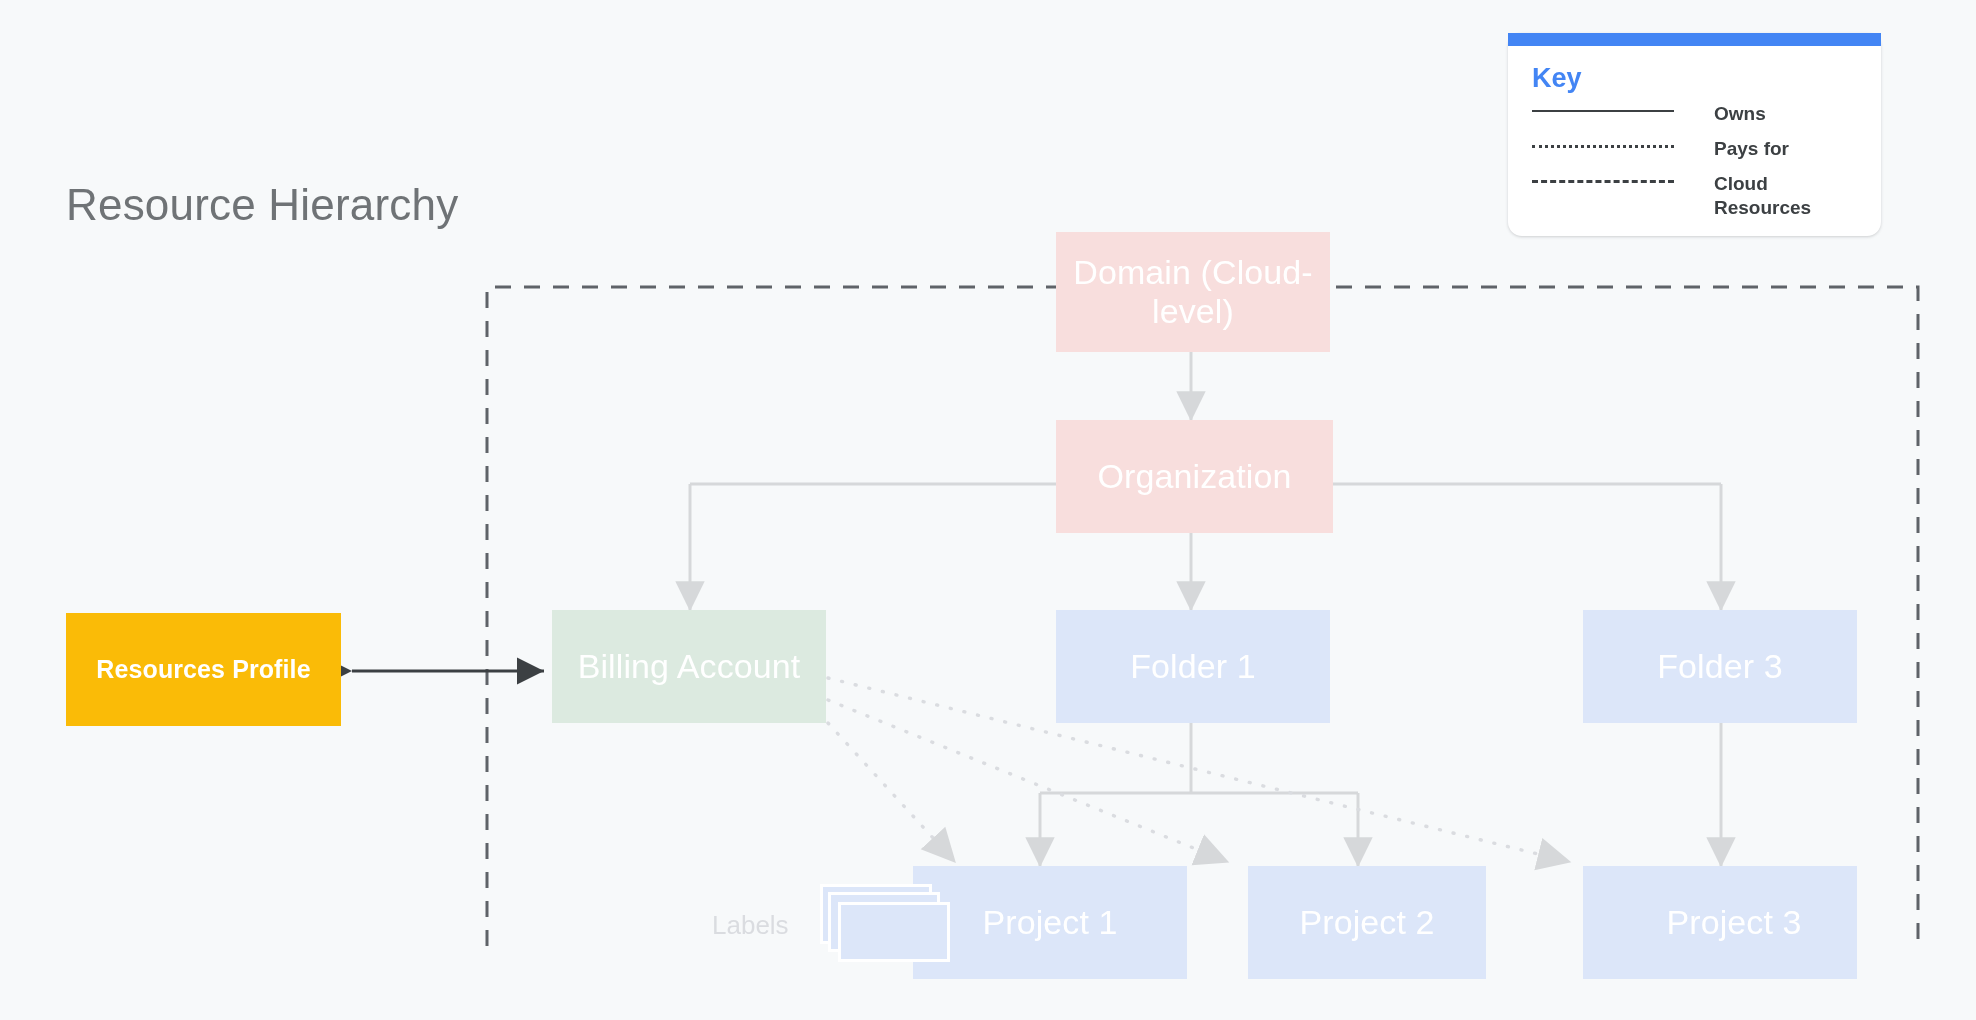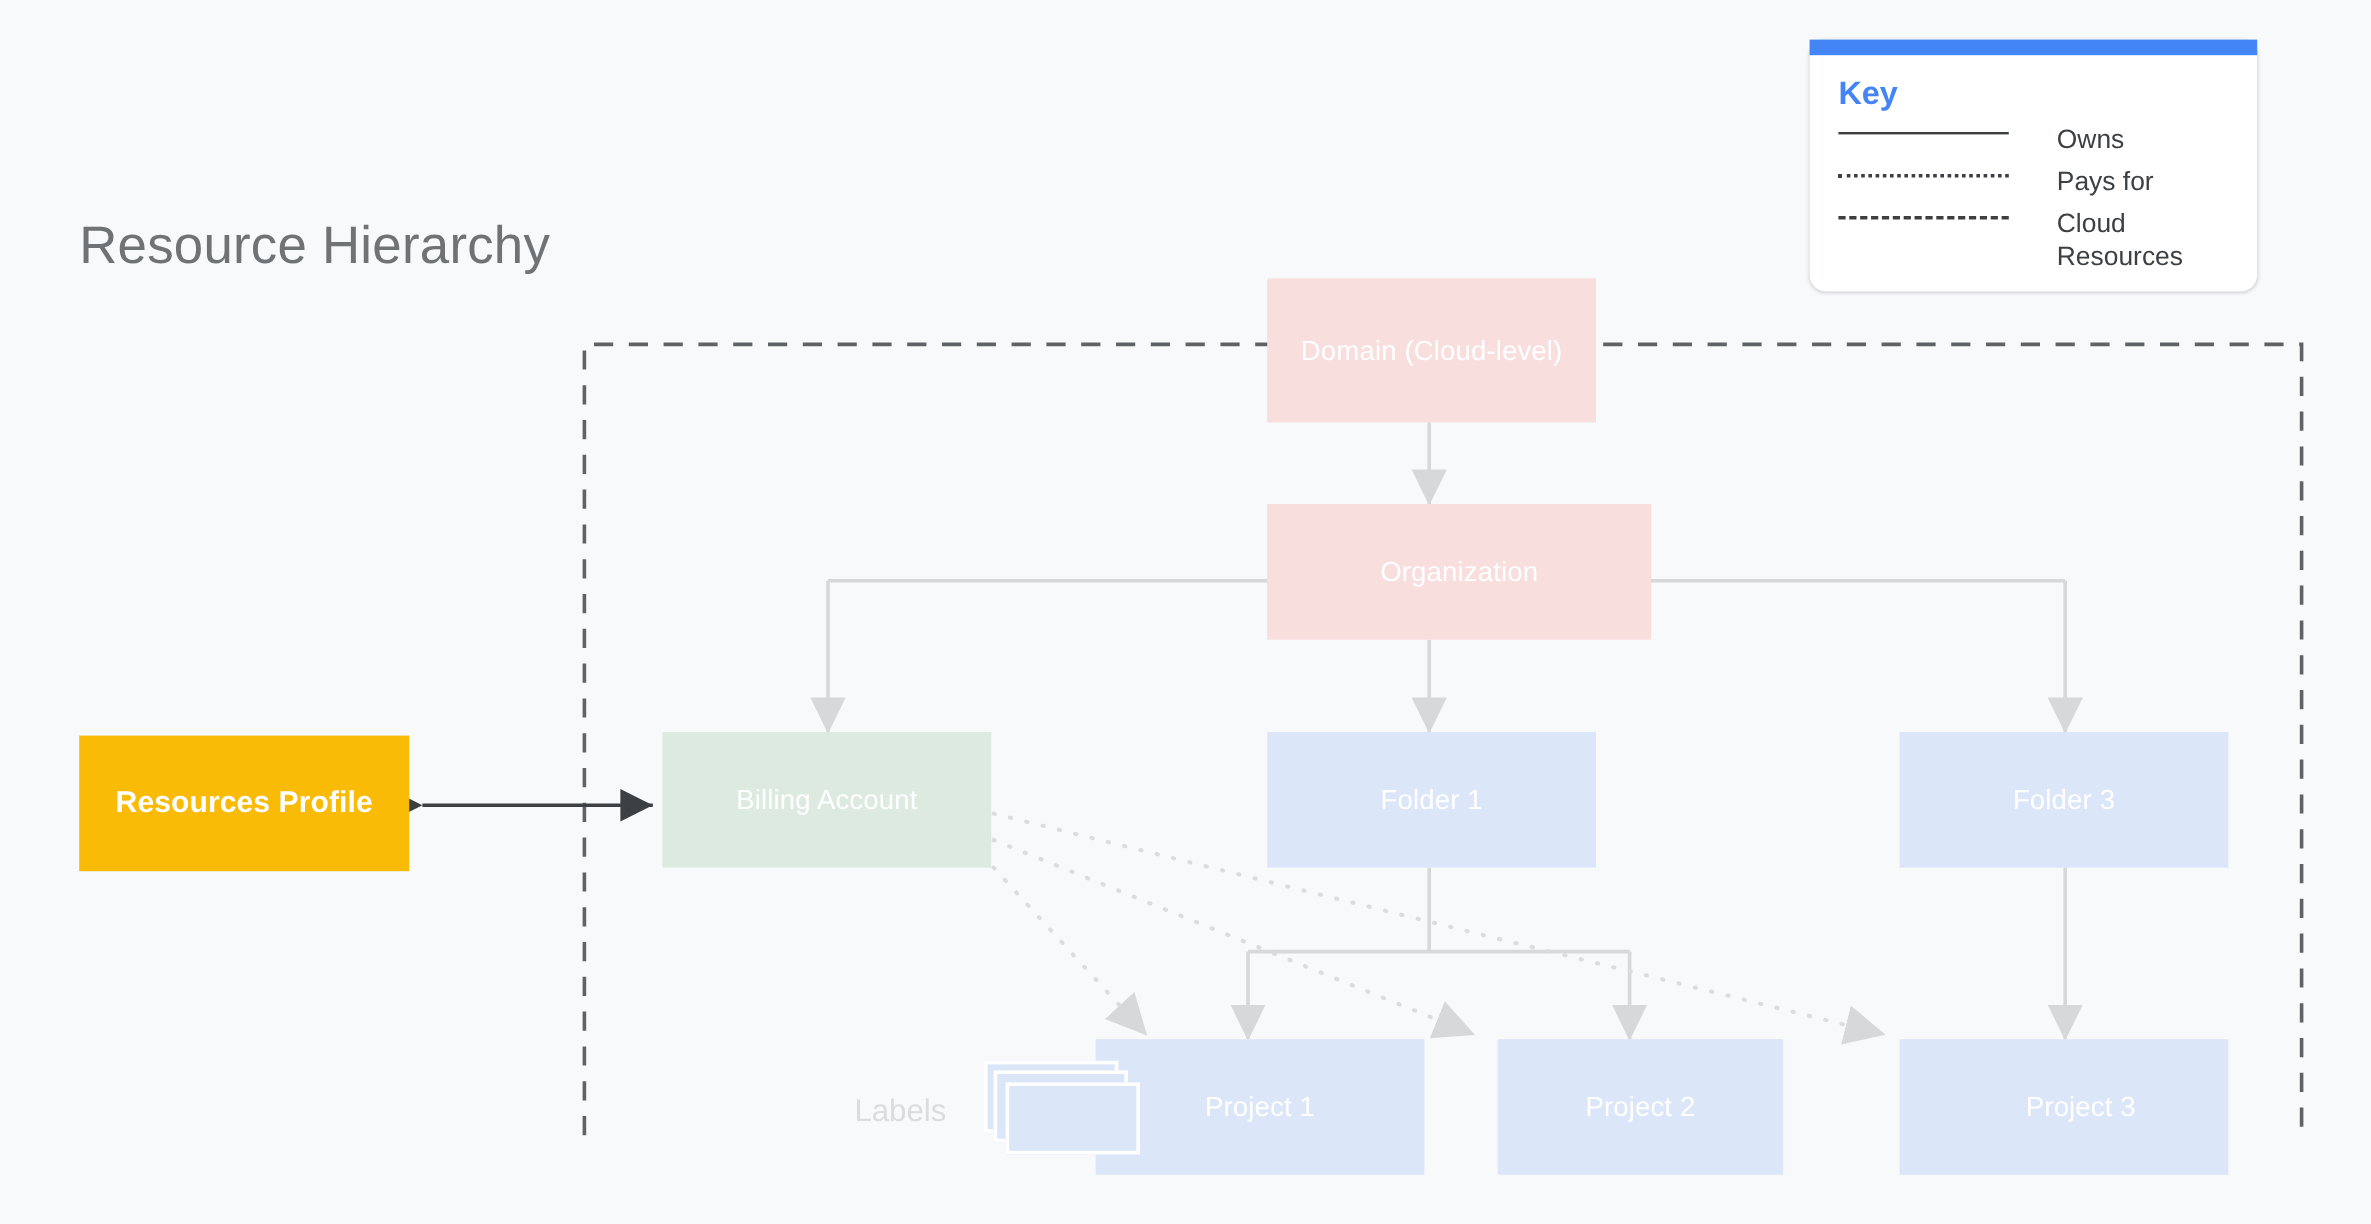--- a/index.html
+++ b/index.html
@@ -69,22 +69,22 @@
   .key-line {
     height: 0;
     border-top-width: 2.5px;
     border-top-color: #3C4043;
     width: 142px;
   }
   .key-line.solid  { border-top-style: solid; }
   .key-line.dotted { border-top-style: dotted; border-top-width: 3.5px; }
   .key-line.dashed { border-top-style: dashed; border-top-width: 3px; }
   .key-label {
-    font-size: 22px;
-    font-weight: 400;
+    font-size: 19px;
+    font-weight: 700;
     color: #3C4043;
     line-height: 1.25;
     padding-top: 3px;
     padding-left: 40px;
   }
 
   
   #wires {
     position: absolute;
     left: 0; top: 0;
@@ -92,21 +92,21 @@
     height: 1020px;
     pointer-events: none;
   }
 
   
   .node {
     position: absolute;
     display: flex;
     align-items: center;
     justify-content: center;
-    font-size: 23px;
+    font-size: 34px;
     font-weight: 400;
     color: #FFFFFF;
     text-align: center;
     letter-spacing: .1px;
     box-sizing: border-box;
   }
   .node.pink  { background: #F8DEDD; }
   .node.blue  { background: #DCE6F9; }
   .node.green { background: #DCEAE0; }
   .node.amber {
@@ -201,21 +201,21 @@
 
     <g>
       <line x1="352" y1="671" x2="544" y2="671" stroke="#3C4043" stroke-width="3" marker-start="url(#ah-dark-start)" marker-end="url(#ah-dark-end)"></line>
     </g>
   </svg>
 
   <div class="node pink" style="left:1056px; top:232px; width:274px; height:120px;">
     <span>Domain (Cloud-level)</span>
   </div>
 
-  <div class="node pink" style="left:1056px; top:420px; width:320px; height:113px;">
+  <div class="node pink" style="left:1056px; top:420px; width:277px; height:113px;">
     <span>Organization</span>
   </div>
 
   <div class="node green" style="left:552px; top:610px; width:274px; height:113px;">
     <span>Billing Account</span>
   </div>
 
   <div class="node blue" style="left:1056px; top:610px; width:274px; height:113px;">
     <span>Folder 1</span>
   </div>

